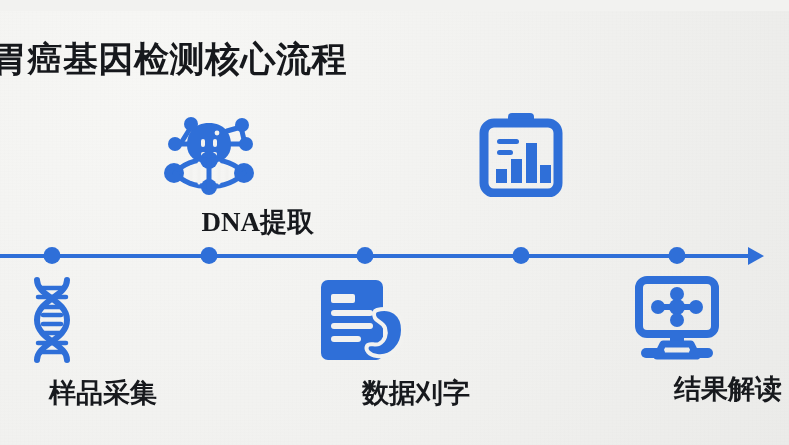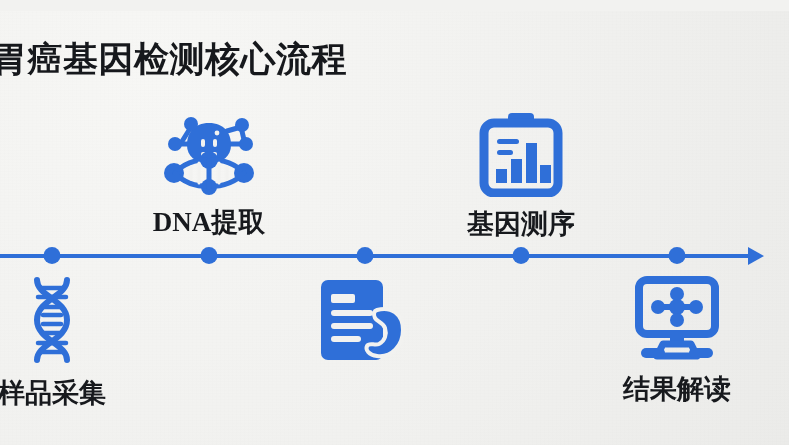--- a/index.html
+++ b/index.html
@@ -84,20 +84,21 @@
     display: block;
     margin: 0 auto;
   }
   .step-label {
     font-size: 27px;
     font-weight: bold;
     color: #17191d;
     white-space: nowrap;
     font-family: "Liberation Serif", "DejaVu Serif", serif;
     line-height: 1;
+    text-align: right;
   }
 
   
   #step-0 { left: 52px;  top: 265px; }
   #step-1 { left: 209px; top: 100px; }
   #step-2 { left: 365px; top: 265px; }
   #step-3 { left: 521px; top: 100px; }
   #step-4 { left: 677px; top: 265px; }
 
   #step-0 .step-label,
@@ -199,38 +200,38 @@
         <g fill="#f2f2f0">
           <rect x="16" y="18" width="24" height="9" rx="2"></rect>
           <rect x="16" y="34" width="42" height="6" rx="3"></rect>
           <rect x="16" y="47" width="42" height="6" rx="3"></rect>
           <rect x="16" y="60" width="30" height="6" rx="3"></rect>
         </g>
 
         <path d="M62 34 C76 30 88 38 88 54 C88 70 76 82 62 80 C54 79 50 74 52 70 C54 66 60 70 64 68 C70 65 72 58 70 52 C68 46 62 46 60 42 C58 38 59 35 62 34 Z" fill="#2f6fd8" stroke="#f2f2f0" stroke-width="4" stroke-linejoin="round"></path>
       </svg>
     </span>
+    <div class="step-label">数据刈字</div>
   </div>
 
   <div class="step" id="step-3">
     <span class="step-icon">
       <svg width="86" height="86" viewBox="0 0 86 86" xmlns="http://www.w3.org/2000/svg">
         <rect x="30" y="2" width="26" height="14" rx="4" fill="#2f6fd8"></rect>
         <rect x="6" y="12" width="74" height="70" rx="10" fill="none" stroke="#2f6fd8" stroke-width="9"></rect>
         <g fill="#2f6fd8">
           <rect x="19" y="28" width="22" height="5" rx="2.5"></rect>
           <rect x="19" y="39" width="16" height="5" rx="2.5"></rect>
           <rect x="18" y="58" width="11" height="14"></rect>
           <rect x="33" y="48" width="11" height="24"></rect>
           <rect x="48" y="32" width="11" height="40"></rect>
           <rect x="62" y="54" width="11" height="18"></rect>
         </g>
       </svg>
     </span>
-    <div class="step-label">基因测序</div>
   </div>
 
   <div class="step" id="step-4">
     <span class="step-icon">
       <svg width="92" height="84" viewBox="0 0 92 84" xmlns="http://www.w3.org/2000/svg">
         <rect x="8" y="4" width="76" height="54" rx="8" fill="none" stroke="#2f6fd8" stroke-width="8"></rect>
         <g stroke="#2f6fd8" stroke-width="6" stroke-linecap="round">
           <line x1="46" y1="20" x2="46" y2="42"></line>
           <line x1="28" y1="31" x2="64" y2="31"></line>
         </g>

